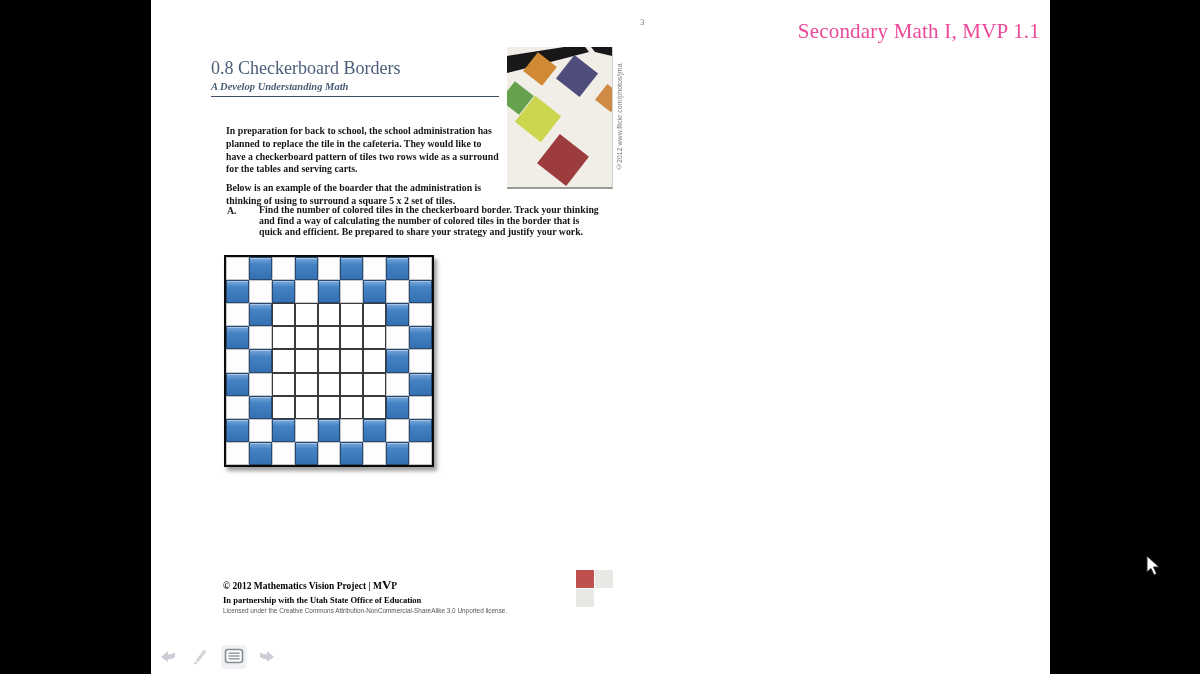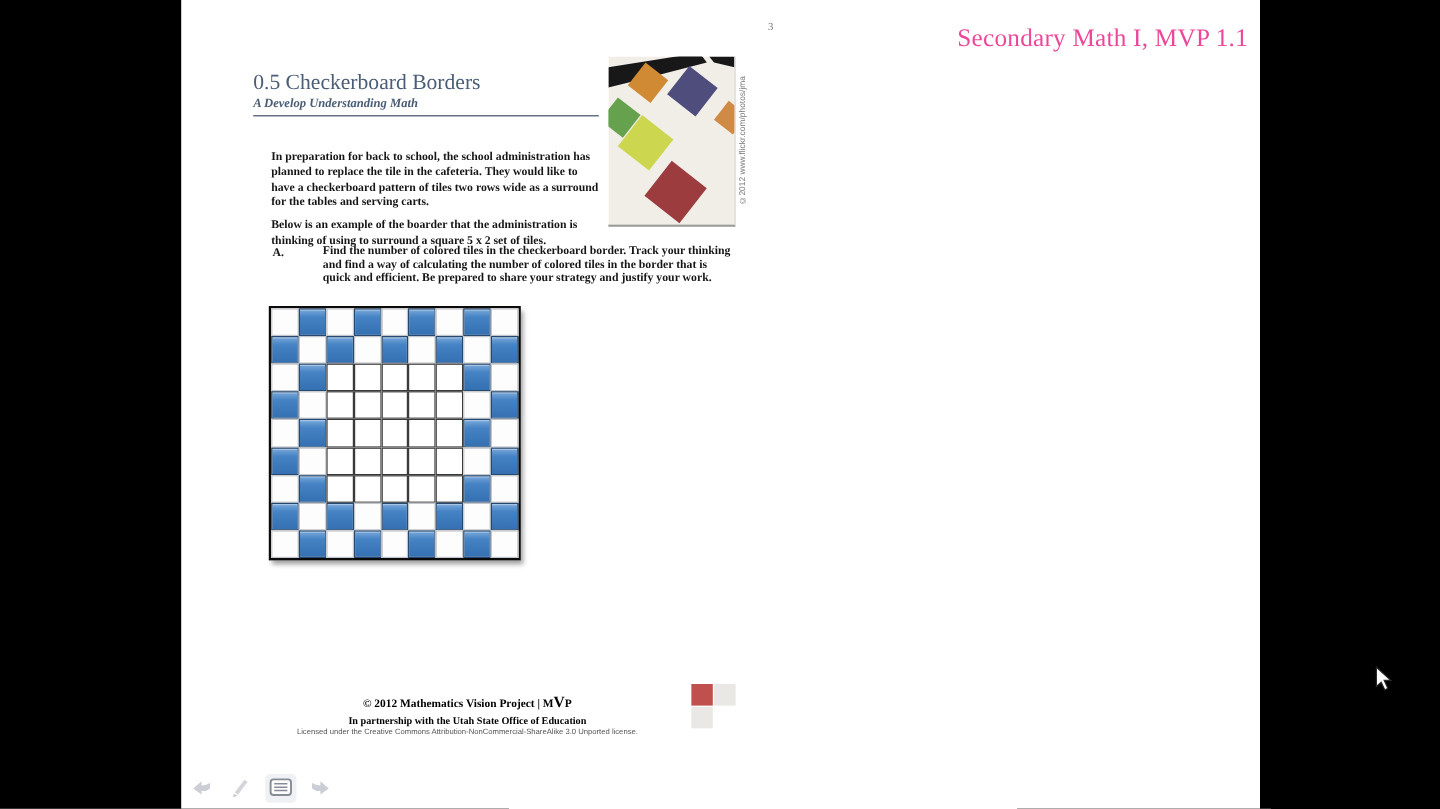--- a/index.html
+++ b/index.html
@@ -19,21 +19,21 @@
   .doc-subtitle{
     position:absolute;left:60px;top:81px;font-size:10.5px;font-style:italic;
     font-weight:bold;color:#4a5d76;
   }
   .title-rule{position:absolute;left:60px;top:96px;width:288px;border-top:1.5px solid #3f5068;}
   .para{position:absolute;margin:15px;font-weight:bold;color:#161616;}
   .para1{left:60px;top:110px;width:277px;font-size:9.8px;line-height:12.8px;}
   .para2{left:60px;top:167px;width:282px;font-size:9.8px;line-height:12.8px;}
   .item-a-label{position:absolute;left:76px;top:205px;font-size:9.8px;font-weight:bold;color:#161616;}
   .item-a-text{
-    position:absolute;left:118px;top:205px;width:346px;font-size:9.8px;
+    position:absolute;left:108px;top:205px;width:346px;font-size:9.8px;
     line-height:10.9px;font-weight:bold;color:#161616;
   }
   
   .photo{
     position:absolute;left:356px;top:47px;width:105px;height:140px;
     border-bottom:2px solid rgba(70,70,64,.55);border-right:1px solid rgba(120,120,110,.35);
   }
   .photo-credit{
     position:absolute;left:462px;top:47px;height:140px;width:12px;
     font-family:"Liberation Sans",sans-serif;font-size:7px;color:#777;
@@ -49,21 +49,21 @@
   }
   .cb-cell{box-sizing:border-box;}
   .cb-blue{
     background:linear-gradient(180deg,#79a8da 0%,#4583c4 30%,#3470b2 100%);
     border:1px solid #27496f;
     box-shadow:inset 0 1px 0 rgba(255,255,255,.35), 1px 1px 1px rgba(0,0,0,.25);
   }
   .cb-white{background:#fdfdfd;border:1px solid #c3c6ca;}
   .cb-inner{background:#ffffff;border:1px solid #3a3a3a;}
   
-  .footer{position:absolute;left:60px;top:577px;width:357px;text-align:center;color:#000;}
+  .footer{position:absolute;left:72px;top:577px;width:357px;text-align:left;color:#000;}
   .footer-line1{font-size:9.5px;font-weight:bold;white-space:nowrap;}
   .footer-line1 .v-large{font-size:13px;}
   .footer-line2{font-size:8.5px;font-weight:bold;margin-top:2px;white-space:nowrap;}
   .footer-line3{
     font-family:"Liberation Sans",sans-serif;font-size:6.4px;color:#555;
     margin-top:2px;white-space:nowrap;
   }
   .logo{position:absolute;left:425px;top:570px;width:38px;height:38px;}
   
   .toolbar{
@@ -78,21 +78,21 @@
   .cursor{position:absolute;left:1146px;top:555px;width:16px;height:22px;pointer-events:none;}
 </style>
 </head>
 <body>
 
 <div class="slide">
 
   <div class="header-title">Secondary Math I, MVP 1.1</div>
   <div class="page-number">3</div>
 
-  <div class="doc-title">0.5 Checkerboard Borders</div>
+  <div class="doc-title">0.8 Checkerboard Borders</div>
   <div class="doc-subtitle">A Develop Understanding Math</div>
   <div class="title-rule"></div>
 
   <p class="para para1">In preparation for back to school, the school administration has planned to replace the tile in the cafeteria. They would like to have a checkerboard pattern of tiles two rows wide as a surround for the tables and serving carts.</p>
   <p class="para para2">Below is an example of the boarder that the administration is thinking of using to surround a square 5 x 2 set of tiles.</p>
 
   <div class="item-a-label">A.</div>
   <div class="item-a-text">Find the number of colored tiles in the checkerboard border. Track your thinking and find a way of calculating the number of colored tiles in the border that is quick and efficient. Be prepared to share your strategy and justify your work.</div>
 
   <div class="photo">

